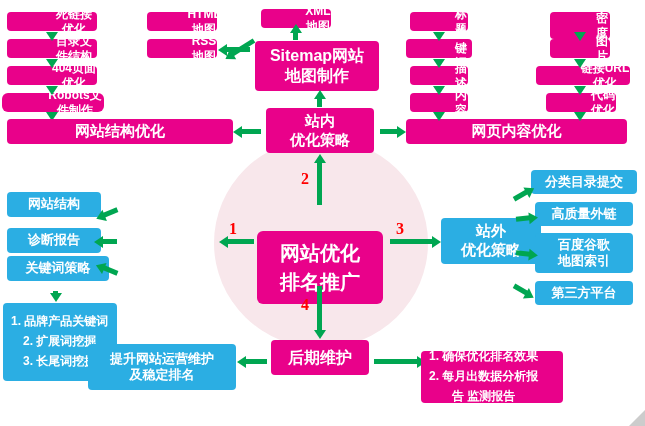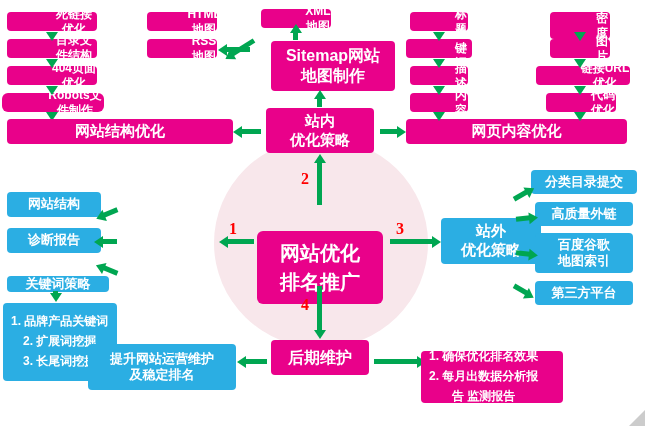--- a/index.html
+++ b/index.html
@@ -57,33 +57,33 @@
   }
 </style>
 </head>
 <body>
 
 <div class="stage">
 
   <div class="circle" style="left:214px;top:138px;width:214px;height:210px;"></div>
 
   <div class="box mag f12" style="left:7px;top:12px;width:90px;height:19px;">死链接优化</div>
-  <div class="box mag f12" style="left:7px;top:39px;width:90px;height:19px;font-family:Liberation Mono, monospace;">目录文件结构</div>
+  <div class="box mag f12" style="left:7px;top:39px;width:90px;height:19px;">目录文件结构</div>
   <div class="box mag f12" style="left:7px;top:66px;width:90px;height:19px;">404页面优化</div>
   <div class="box mag f12" style="left:2px;top:93px;width:102px;height:19px;border-radius:6px;">Robots文件制作</div>
   <div class="arr av down" style="left:49px;top:32px;height:1px;"></div>
   <div class="arr av down" style="left:49px;top:59px;height:1px;"></div>
   <div class="arr av down" style="left:49px;top:86px;height:1px;"></div>
   <div class="arr av down" style="left:49px;top:112px;height:1px;"></div>
   <div class="box mag f15" style="left:7px;top:119px;width:226px;height:25px;">网站结构优化</div>
 
   <div class="box mag f12" style="left:147px;top:12px;width:70px;height:19px;">HTML 地图</div>
   <div class="box mag f12" style="left:147px;top:39px;width:70px;height:19px;">RSS 地图</div>
   <div class="box mag f12" style="left:261px;top:9px;width:70px;height:19px;">XML 地图</div>
-  <div class="box mag f16" style="left:271px;top:41px;width:124px;height:50px;">Sitemap网站
+  <div class="box mag f16" style="left:255px;top:41px;width:124px;height:50px;">Sitemap网站
 地图制作</div>
   <div class="arr ah lt" style="left:228px;top:38px;width:26px;transform:rotate(-32deg);transform-origin:100% 50%;"></div>
   <div class="arr ah lt" style="left:226px;top:47px;width:24px;"></div>
   <div class="arr av up" style="left:293px;top:32px;height:8px;"></div>
 
   <div class="box mag f15" style="left:266px;top:108px;width:108px;height:45px;">站内
 优化策略</div>
   <div class="arr av up" style="left:317px;top:98px;height:9px;"></div>
   <div class="arr ah lt" style="left:241px;top:129px;width:20px;"></div>
   <div class="arr ah rt" style="left:380px;top:129px;width:18px;"></div>
@@ -113,21 +113,21 @@
   <div class="arr ah lt" style="left:227px;top:239px;width:27px;"></div>
   <div class="arr ah rt" style="left:390px;top:239px;width:43px;"></div>
   <div class="arr av down" style="left:317px;top:286px;height:45px;"></div>
   <div class="num" style="left:301px;top:170px;">2</div>
   <div class="num" style="left:229px;top:220px;">1</div>
   <div class="num" style="left:396px;top:220px;">3</div>
   <div class="num" style="left:301px;top:296px;">4</div>
 
   <div class="box cyn f13" style="left:7px;top:192px;width:94px;height:25px;">网站结构</div>
   <div class="box cyn f13" style="left:7px;top:228px;width:94px;height:25px;">诊断报告</div>
-  <div class="box cyn f13" style="left:7px;top:276px;width:102px;height:16px;">关键词策略</div>
+  <div class="box cyn f13" style="left:7px;top:256px;width:102px;height:25px;">关键词策略</div>
   <div class="arr ah lt" style="left:103px;top:210px;width:15px;transform:rotate(-22deg);"></div>
   <div class="arr ah lt" style="left:102px;top:239px;width:15px;"></div>
   <div class="arr ah lt" style="left:103px;top:268px;width:15px;transform:rotate(22deg);"></div>
   <div class="arr av down" style="left:53px;top:291px;height:3px;"></div>
   <div class="box cyn f12 left-align" style="left:3px;top:303px;width:114px;height:78px;">1. 品牌产品关键词
 2. 扩展词挖掘
 3. 长尾词挖掘</div>
 
   <div class="box cyn f15" style="left:441px;top:218px;width:100px;height:46px;">站外
 优化策略</div>

